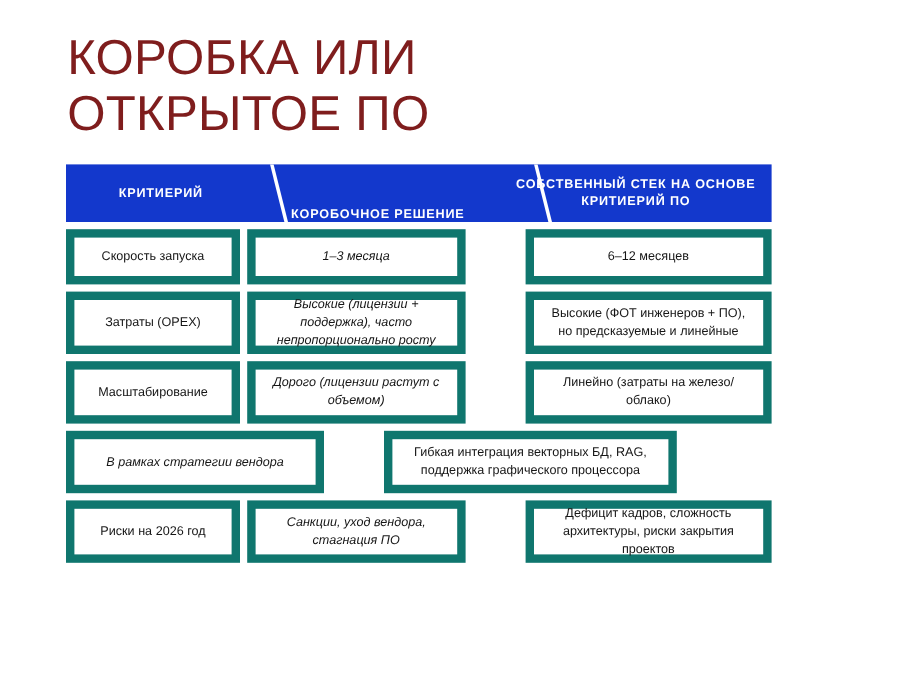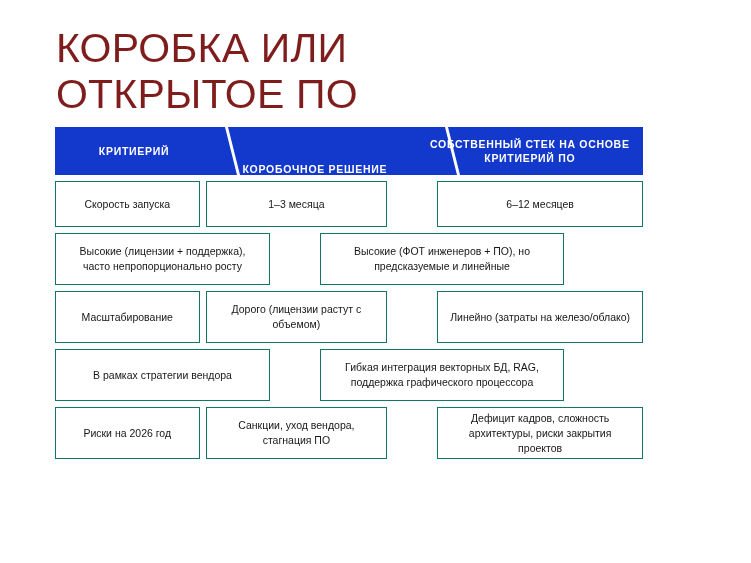--- a/index.html
+++ b/index.html
@@ -72,21 +72,21 @@
     background: #1338cc;
     border: 1px solid #0b1f7a;
     box-sizing: border-box;
     transform: skewX(-18deg);
   }
 
   
   .table {
     position: absolute;
     left: 55px;
-    top: 127px;
+    top: 137px;
     width: 588px;
   }
 
   .thead {
     position: relative;
     height: 48px;
     background: #1338cc;
     display: flex;
     flex-direction: row;
     align-items: center;
@@ -125,32 +125,32 @@
     gap: 6px;
   }
   .row {
     display: flex;
     flex-direction: row;
     gap: 6px;
   }
   .cell {
     box-sizing: border-box;
     background: #ffffff;
-    border: 1px solid #0f766e;
+    border: 7px solid #0f766e;
     display: flex;
     align-items: center;
     justify-content: center;
     text-align: center;
     font-size: 10.5px;
     line-height: 15px;
     color: #161616;
     padding: 4px 10px;
   }
   .cell-c1 { width: 170px; }
-  .cell-c2 { width: 215px; }
+  .cell-c2 { width: 215px; font-style: italic; }
   .cell-c3 { width: 244px; margin-left: 44px; }
 
   .row-h46 .cell { height: 46px; }
   .row-h52 .cell { height: 52px; }
 </style>
 </head>
 <body>
 
 <div class="slide">
 
@@ -174,20 +174,21 @@
     <div class="tbody">
 
       <div class="row row-h46">
         <div class="cell cell-c1">Скорость запуска</div>
         <div class="cell cell-c2">1–3 месяца</div>
         <div class="cell cell-c3">6–12 месяцев</div>
       </div>
 
 
       <div class="row row-h52">
+        <div class="cell cell-c1">Затраты (OPEX)</div>
         <div class="cell cell-c2">Высокие (лицензии + поддержка), часто непропорционально росту</div>
         <div class="cell cell-c3">Высокие (ФОТ инженеров + ПО), но предсказуемые и линейные</div>
       </div>
 
       <div class="row row-h52">
         <div class="cell cell-c1">Масштабирование</div>
         <div class="cell cell-c2">Дорого (лицензии растут с объемом)</div>
         <div class="cell cell-c3">Линейно (затраты на железо/облако)</div>
       </div>
 

